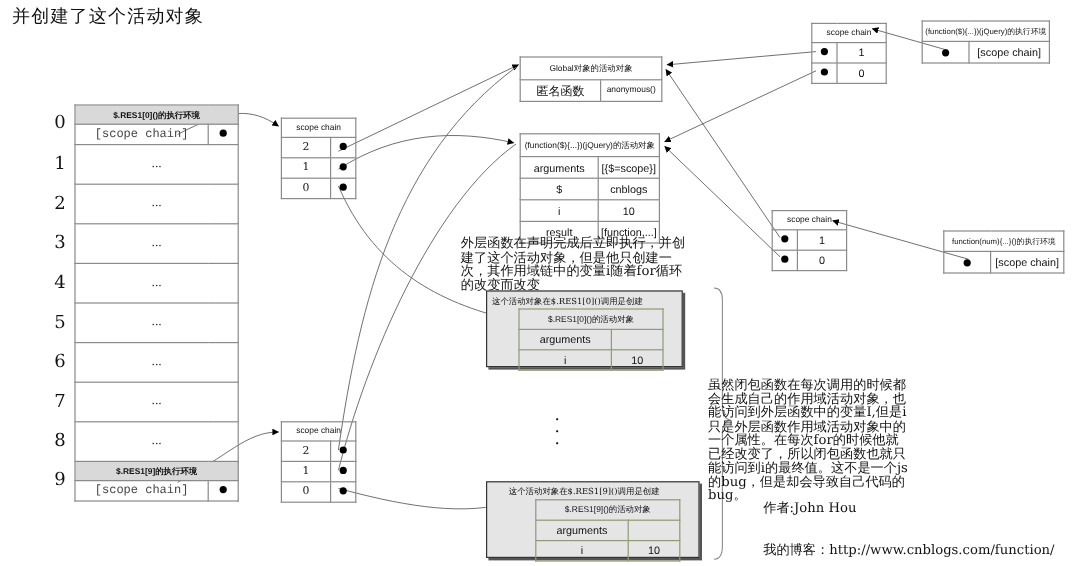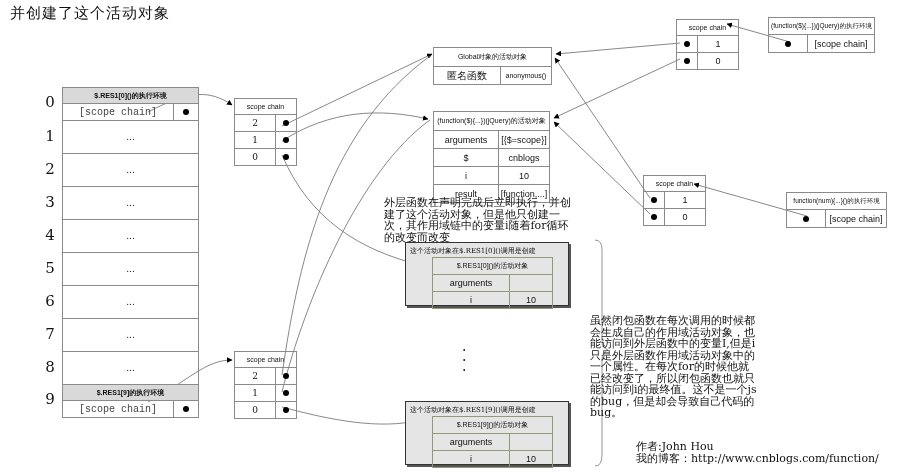--- a/index.html
+++ b/index.html
@@ -272,35 +272,35 @@
           <td>10</td>
         </tr>
   </tbody>
     </table>
 </div>
 
 <div class="abs vdots" style="left:462px; top:345px; white-space:pre;">·
 ·
 ·</div>
 
-<div class="abs green" style="left:405px; top:401px; width:162px; height:62px;">
+<div class="abs green" style="left:405px; top:401px; width:162px; height:62px;padding-left:14px;">
   <div class="cap">这个活动对象在$.RES1[9]()调用是创建</div>
   <table style="margin-left:26px;">
     <tbody>
         <tr>
           <td class="h" colspan="2">$.RES1[9]()的活动对象</td>
         </tr>
     <tr>
           <td style="width:76px;">arguments</td>
           <td style="width:42px;"></td>
         </tr>
     <tr>
           <td>i</td>
           <td>10</td>
         </tr>
   </tbody>
     </table>
 </div>
 
 <div class="abs note" style="left:590px; top:315px; width:168px;">虽然闭包函数在每次调用的时候都会生成自己的作用域活动对象，也能访问到外层函数中的变量I,但是i只是外层函数作用域活动对象中的一个属性。在每次for的时候他就已经改变了，所以闭包函数也就只能访问到i的最终值。这不是一个js的bug，但是却会导致自己代码的bug。</div>
 
-<div class="abs note" style="left:636px; top:441px;">作者:John Hou</div>
+<div class="abs note" style="left:636px; top:418px;">作者:John Hou</div>
 <div class="abs note" style="left:636px; top:453px;">我的博客：http://www.cnblogs.com/function/</div>
 
 </body></html>

